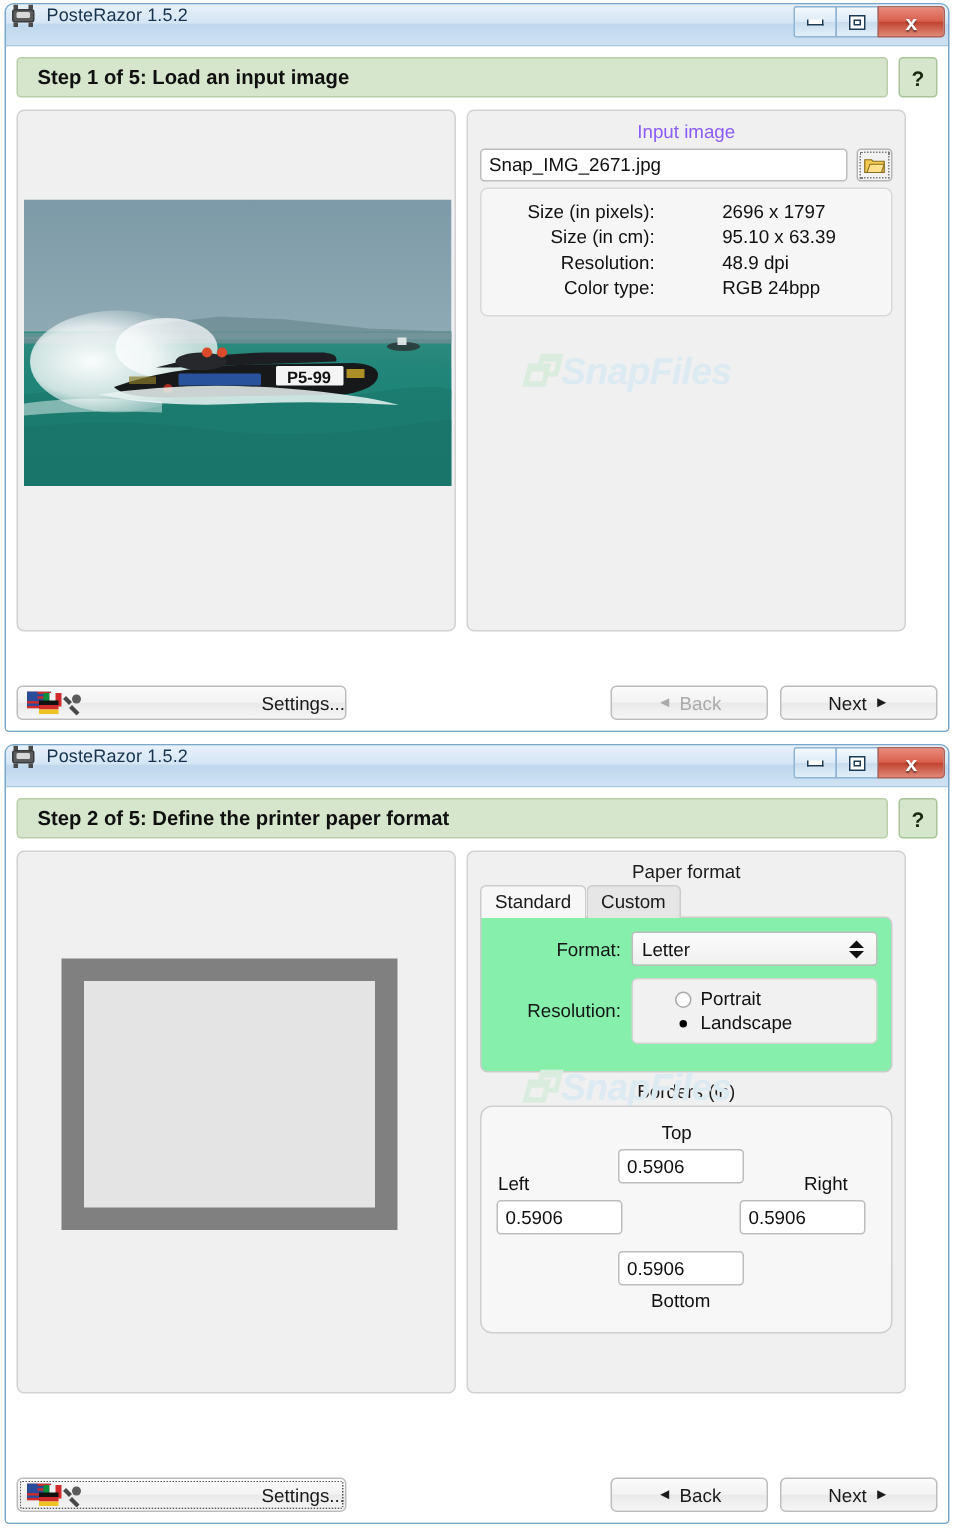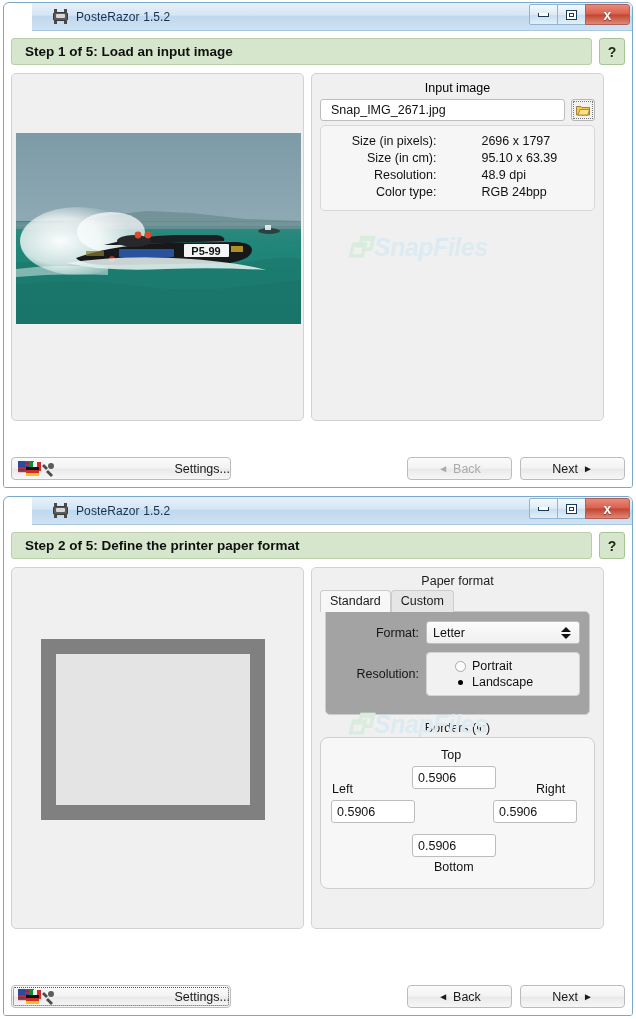--- a/index.html
+++ b/index.html
@@ -28,23 +28,22 @@
   }
   .win1 { left: 3px; top: 2px; width: 628px; height: 484px; }
   .win2 { left: 3px; top: 496px; width: 628px; height: 518px; }
 
   .titlebar {
     position: relative;
     height: 27px;
     background: linear-gradient(to bottom, #e8f1fa 0%, #d4e5f4 45%, #bfd8ee 50%, #cfe2f3 100%);
     border-bottom: 1px solid #a8c8e0;
     display: flex;
-    align-items: center;
-    padding-left: 20px;
-    margin-left: 28px;
+    align-items: flex-start;
+    padding-left: 3px;
   }
   .app-icon {
     width: 17px; height: 15px;
     margin-right: 7px;
     flex: 0 0 auto;
     position: relative;
   }
   .app-icon .body {
     position: absolute; left: 1px; top: 3px;
     width: 15px; height: 9px;
@@ -198,39 +197,39 @@
   .photo {
     width: 100%;
     height: 100%;
     display: block;
   }
 
   
   .centered-label {
     text-align: center;
     font-size: 12.5px;
-    color: #000000;
+    color: #8b5cf6;
     margin-top: 7px;
     margin-bottom: 4px;
   }
   .input-row {
     display: flex;
     align-items: center;
     gap: 6px;
     padding: 0 8px;
   }
   .text-input {
     flex: 1 1 auto;
     height: 22px;
     background: #ffffff;
     border: 1px solid #bdbdbd;
     border-radius: 3px;
     font-size: 12.5px;
     color: #111111;
-    padding: 0 10px;
+    padding: 0 5px;
     box-sizing: border-box;
     display: flex;
     align-items: center;
     font-family: "Liberation Sans", sans-serif;
   }
   .folder-btn {
     width: 24px; height: 22px;
     background: #f2f2f2;
     border: 1px solid #b5b5b5;
     border-radius: 3px;
@@ -374,22 +373,22 @@
     color: #1a1a1a;
     cursor: pointer;
     box-sizing: border-box;
   }
   .tab.active {
     background: #f7f7f7;
     border-color: #cccccc;
     position: relative;
   }
   .tab-panel {
-    margin: 0 13px;
-    background: #a3a3a3;
+    margin: 0 8px;
+    background: #86efac;
     border: 1px solid #cccccc;
     border-radius: 0 5px 5px 5px;
     padding: 9px 9px 10px 9px;
   }
   .field-row {
     display: flex;
     align-items: center;
     margin-bottom: 8px;
   }
   .field-label {

